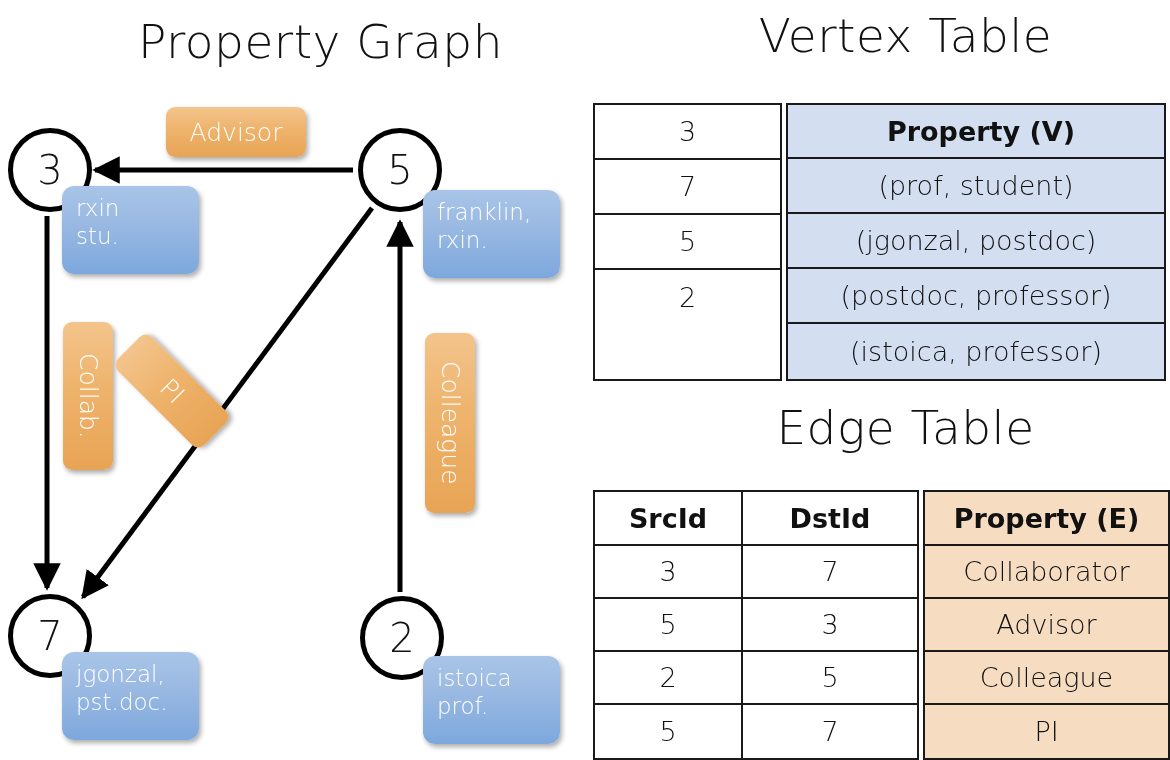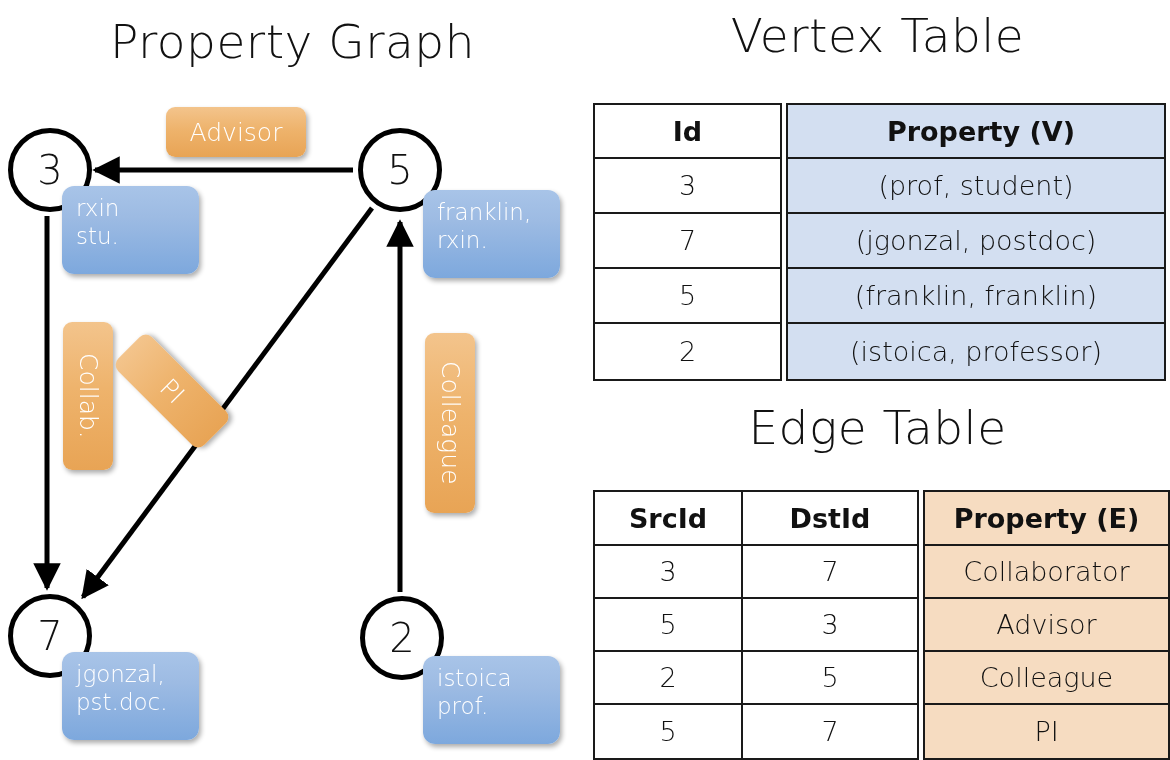--- a/index.html
+++ b/index.html
@@ -19,20 +19,21 @@
   
   .title {
     position: absolute;
     font-family: "DejaVu Sans", sans-serif;
     font-weight: 300;
     font-size: 47px;
     letter-spacing: 0.5px;
     color: #111;
     white-space: nowrap;
     text-align: center;
+    padding-left: 28px;
   }
   #title-property-graph { left: 0;   top: 14px;  width: 585px; }
   #title-vertex-table   { left: 585px; top: 8px; width: 585px; }
   #title-edge-table     { left: 585px; top: 400px; width: 585px; }
 
   
   #graph-panel {
     position: absolute;
     left: 0; top: 0;
     width: 585px; height: 760px;
@@ -173,32 +174,31 @@
 
   <div class="edge-label rot90" style="left:63px; top:322px; width:50px; height:148px;">Collab.</div>
 
   <div class="edge-label rot90" style="left:148px; top:330px; width:48px; height:122px; transform:rotate(-45deg); transform-origin:center center;">PI</div>
 
   <div class="edge-label rot90" style="left:425px; top:333px; width:50px; height:180px;">Colleague</div>
 </div>
 
 <div class="tbl" style="left:593px; top:103px;">
   <div class="tcol" style="width:189px;">
-    <div class="tcell thead" style="height:54px;">Id</div>
     <div class="tcell" style="height:55px;">3</div>
     <div class="tcell" style="height:55px;">7</div>
     <div class="tcell" style="height:55px;">5</div>
     <div class="tcell" style="height:55px;">2</div>
   </div>
   <div class="gap"></div>
   <div class="tcol" style="width:380px;">
     <div class="tcell thead fill-blue" style="height:54px;padding-left:10px;">Property (V)</div>
     <div class="tcell fill-blue" style="height:55px;">(prof, student)</div>
     <div class="tcell fill-blue" style="height:55px;">(jgonzal, postdoc)</div>
-    <div class="tcell fill-blue" style="height:55px;">(franklin, franklin)</div>
+    <div class="tcell fill-blue" style="height:55px;">(postdoc, professor)</div>
     <div class="tcell fill-blue" style="height:55px;">(istoica, professor)</div>
   </div>
 </div>
 
 <div class="tbl" style="left:593px; top:490px;">
   <div class="tcol" style="width:150px;">
     <div class="tcell thead" style="height:54px;">SrcId</div>
     <div class="tcell" style="height:53px;">3</div>
     <div class="tcell" style="height:53px;">5</div>
     <div class="tcell" style="height:53px;">2</div>

